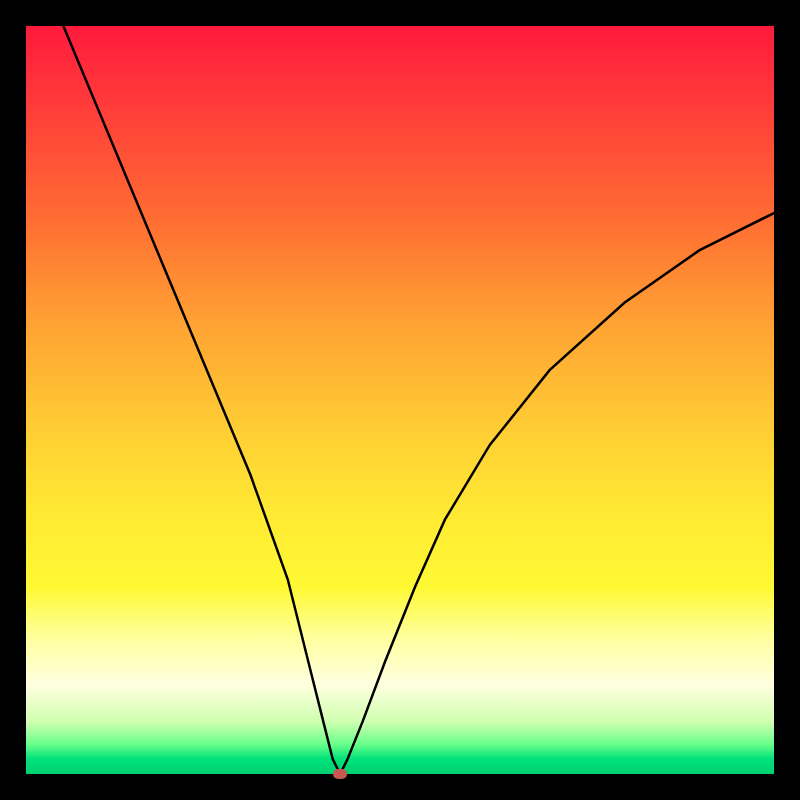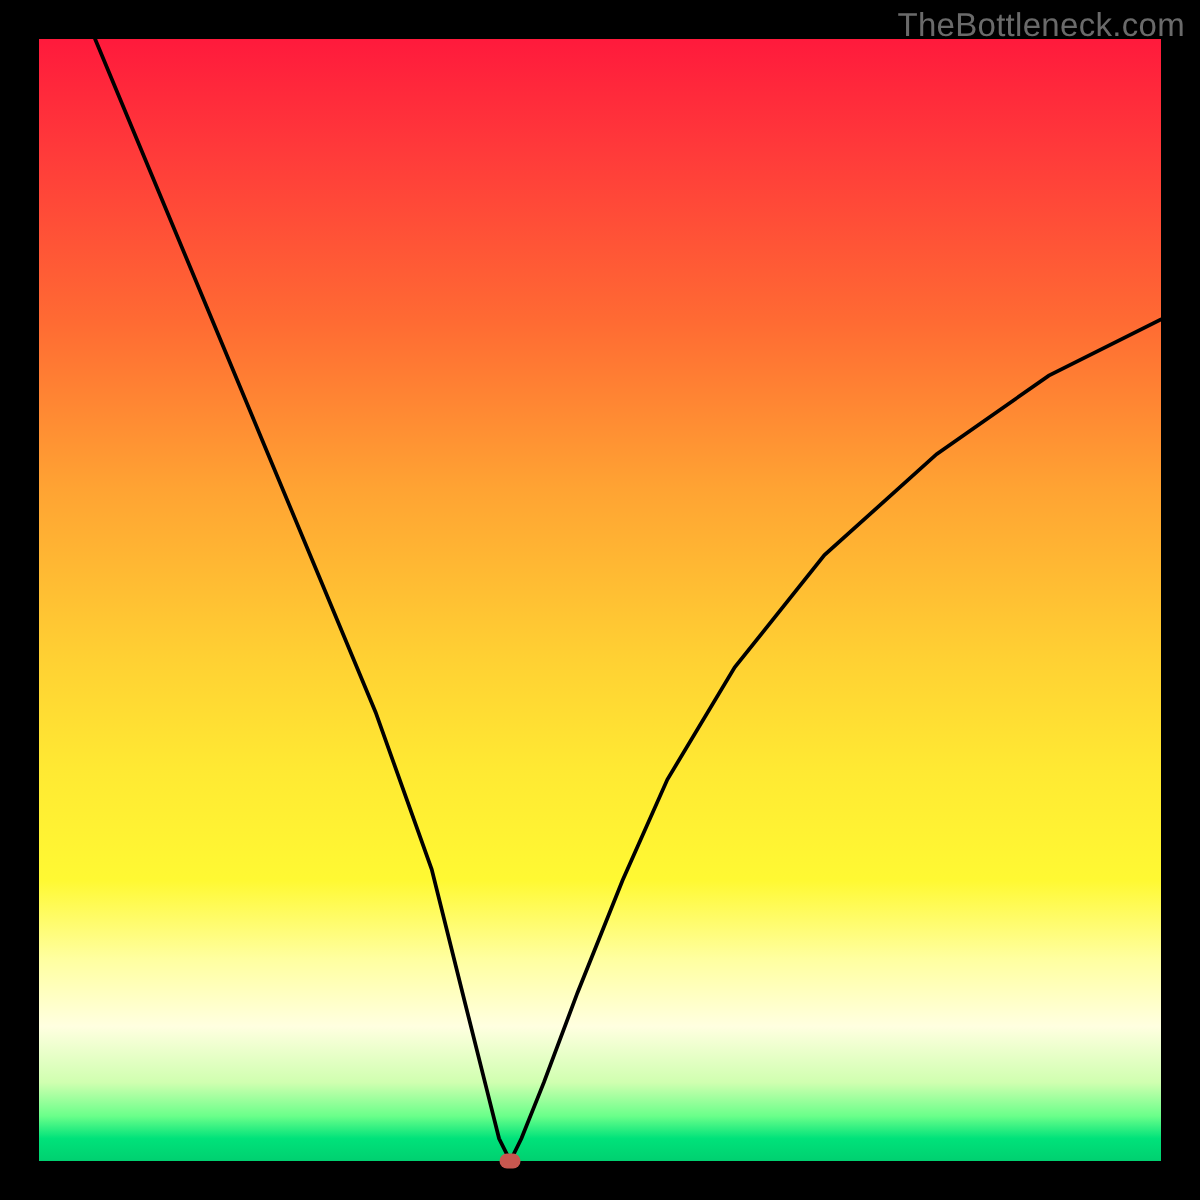--- a/index.html
+++ b/index.html
@@ -69,14 +69,13 @@
 </head>
 <body>
 
 <div class="frame">
   <div class="plot-area">
     <svg class="curve" viewBox="0 0 748 748" preserveAspectRatio="none">
       <path id="curvePath" fill="none" stroke="#000" stroke-width="2.5" stroke-linecap="round" d="M37.4 0.0 L74.8 89.8 L112.2 179.5 L149.6 269.3 L187.0 359.0 L224.4 448.8 L261.8 553.5 L284.2 643.3 L299.2 703.1 L306.7 733.0 L314.2 748.0 L321.6 733.0 L336.6 695.6 L359.0 635.8 L389.0 561.0 L418.9 493.7 L463.8 418.9 L523.6 344.1 L598.4 276.8 L673.2 224.4 L748.0 187.0 "></path>
     </svg>
     <div class="marker" id="marker" style="left: 314.16px; top: 748px; background: rgb(199, 87, 79);"></div>
   </div>
-  <div class="watermark">TheBottleneck.com</div>
 </div>
 
 </body></html>

